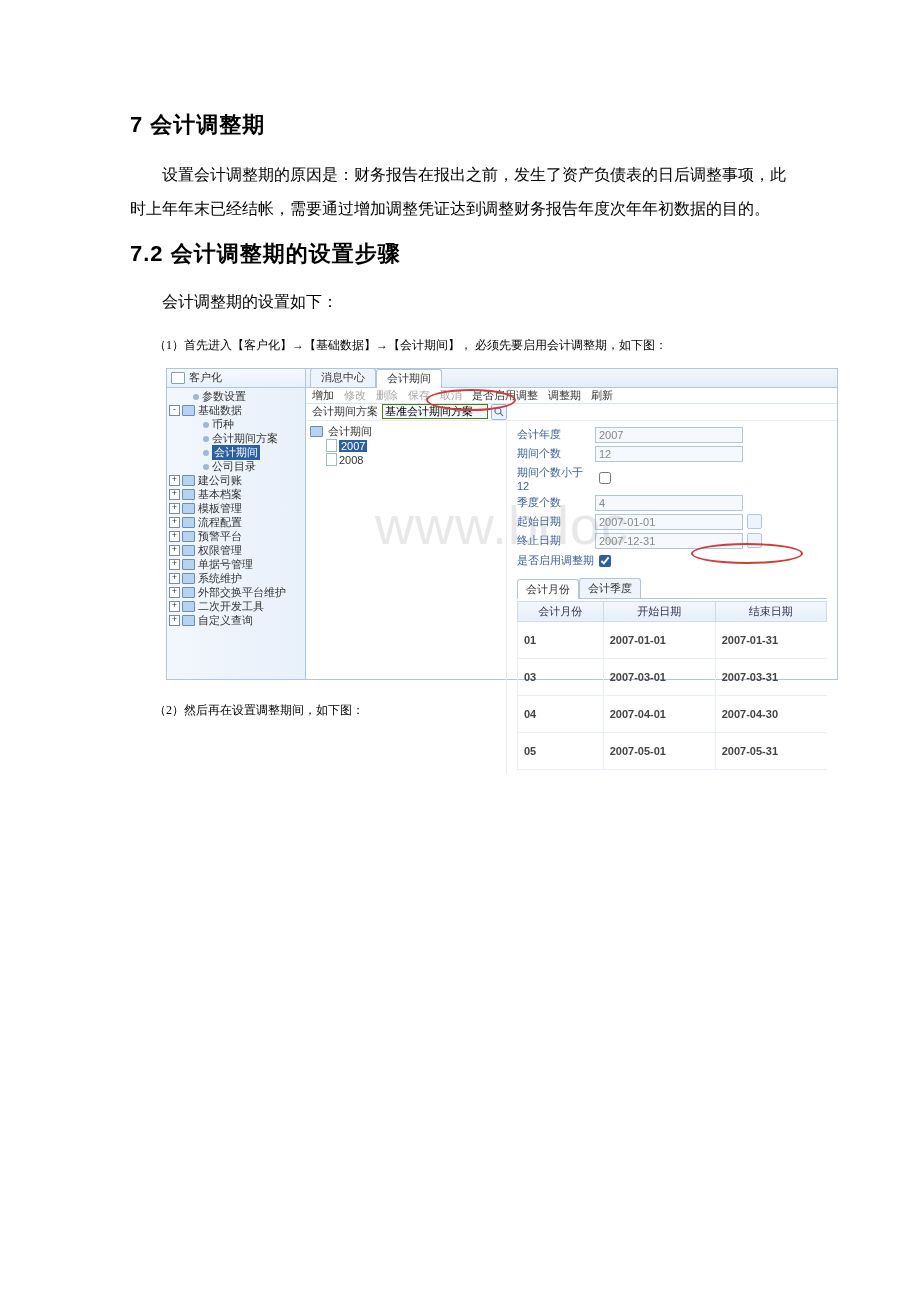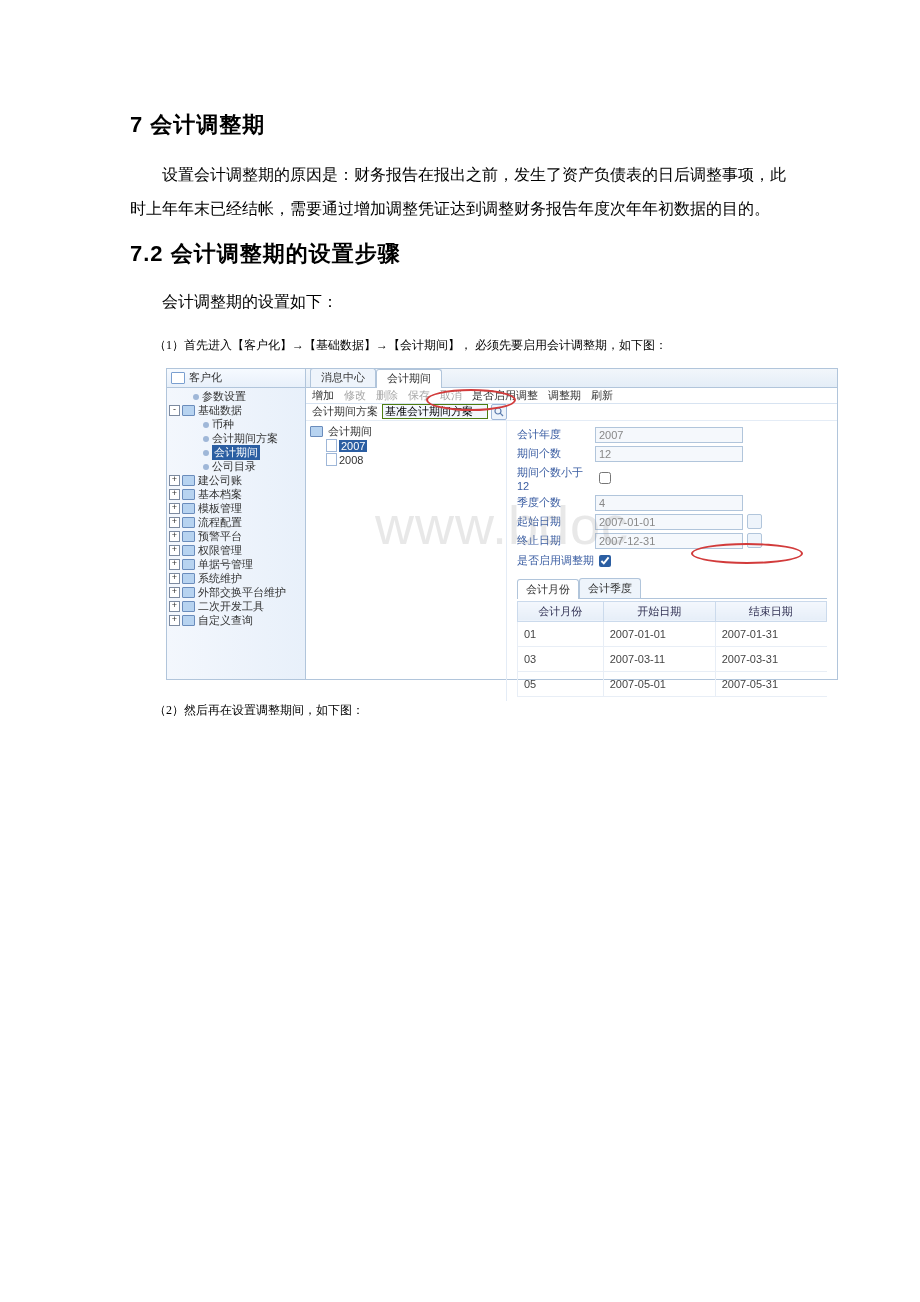--- a/index.html
+++ b/index.html
@@ -237,21 +237,21 @@
   table.months {
     border-collapse:collapse;width:100%;margin-top:2px;font-size:11px;
   }
   table.months th {
     background:linear-gradient(#f4f8fd,#e6eef8);
     border:1px solid #cbdaec;padding:2px 4px;color:#335;font-weight:normal;
   }
   table.months td {
     border-top:1px solid #e8eef6;border-bottom:1px solid #e8eef6;
     border-left:1px solid #e8eef6;
-    padding:6px 6px;color:#444;
+    padding:12px 6px;color:#444;font-weight:bold;
   }
   table.months td:first-child{text-align:left;}
 </style>
 </head>
 <body>
 
 <div class="page">
 
   <h1 class="h-section">7 会计调整期</h1>
 
@@ -482,22 +482,27 @@
               </tr>
                 </thead>
               <tbody id="months-body">
                   <tr>
                     <td>01</td>
                     <td>2007-01-01</td>
                     <td>2007-01-31</td>
                   </tr>
                   <tr>
                     <td>03</td>
-                    <td>2007-03-11</td>
+                    <td>2007-03-01</td>
                     <td>2007-03-31</td>
+                  </tr>
+                  <tr>
+                    <td>04</td>
+                    <td>2007-04-01</td>
+                    <td>2007-04-30</td>
                   </tr>
                   <tr>
                     <td>05</td>
                     <td>2007-05-01</td>
                     <td>2007-05-31</td>
                   </tr>
                 </tbody>
             </table>
           </div>
         </div>

